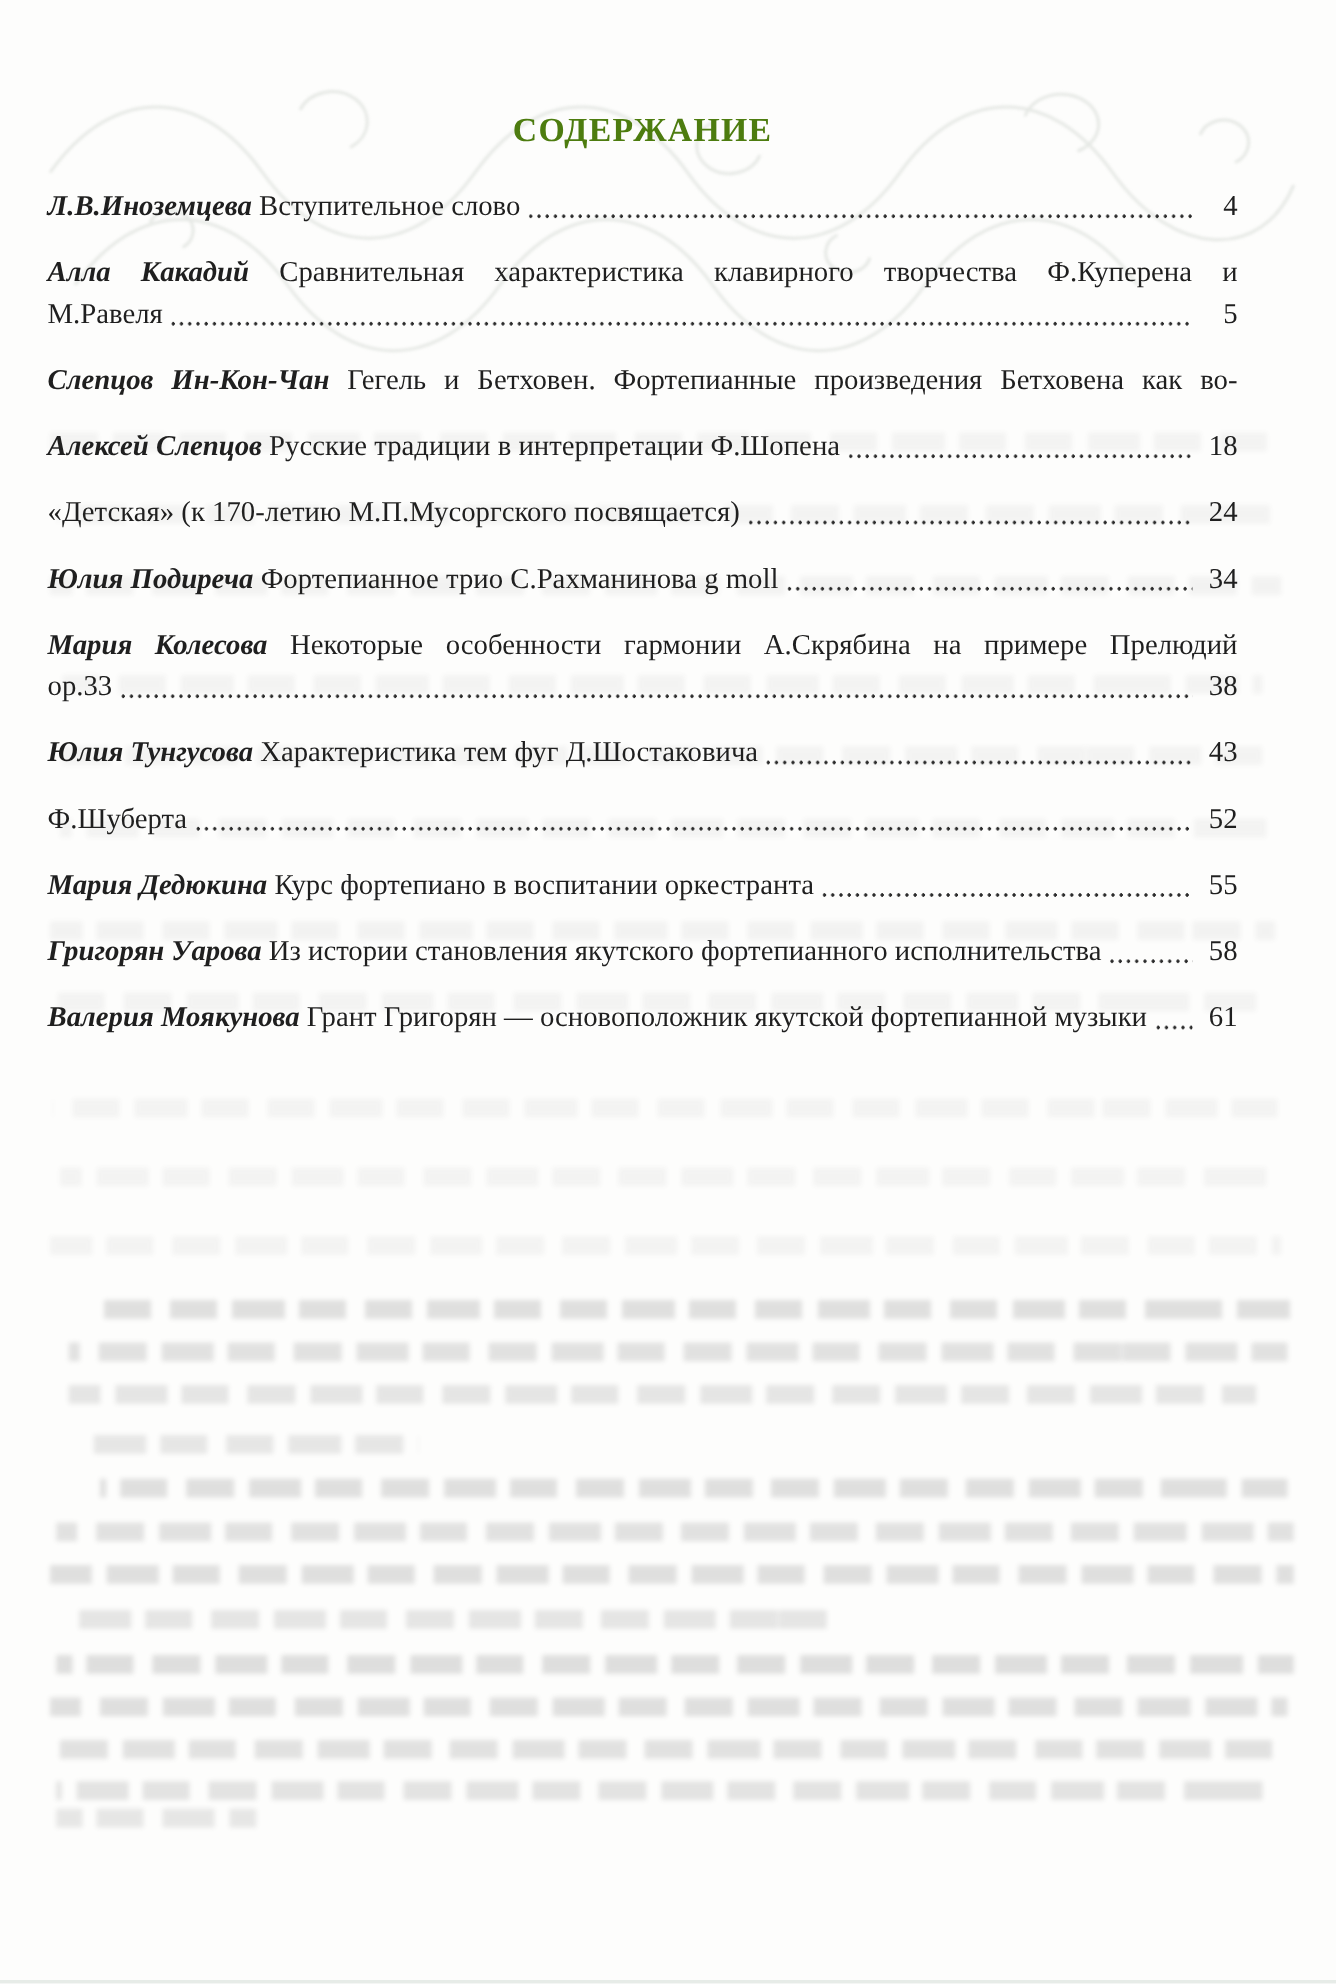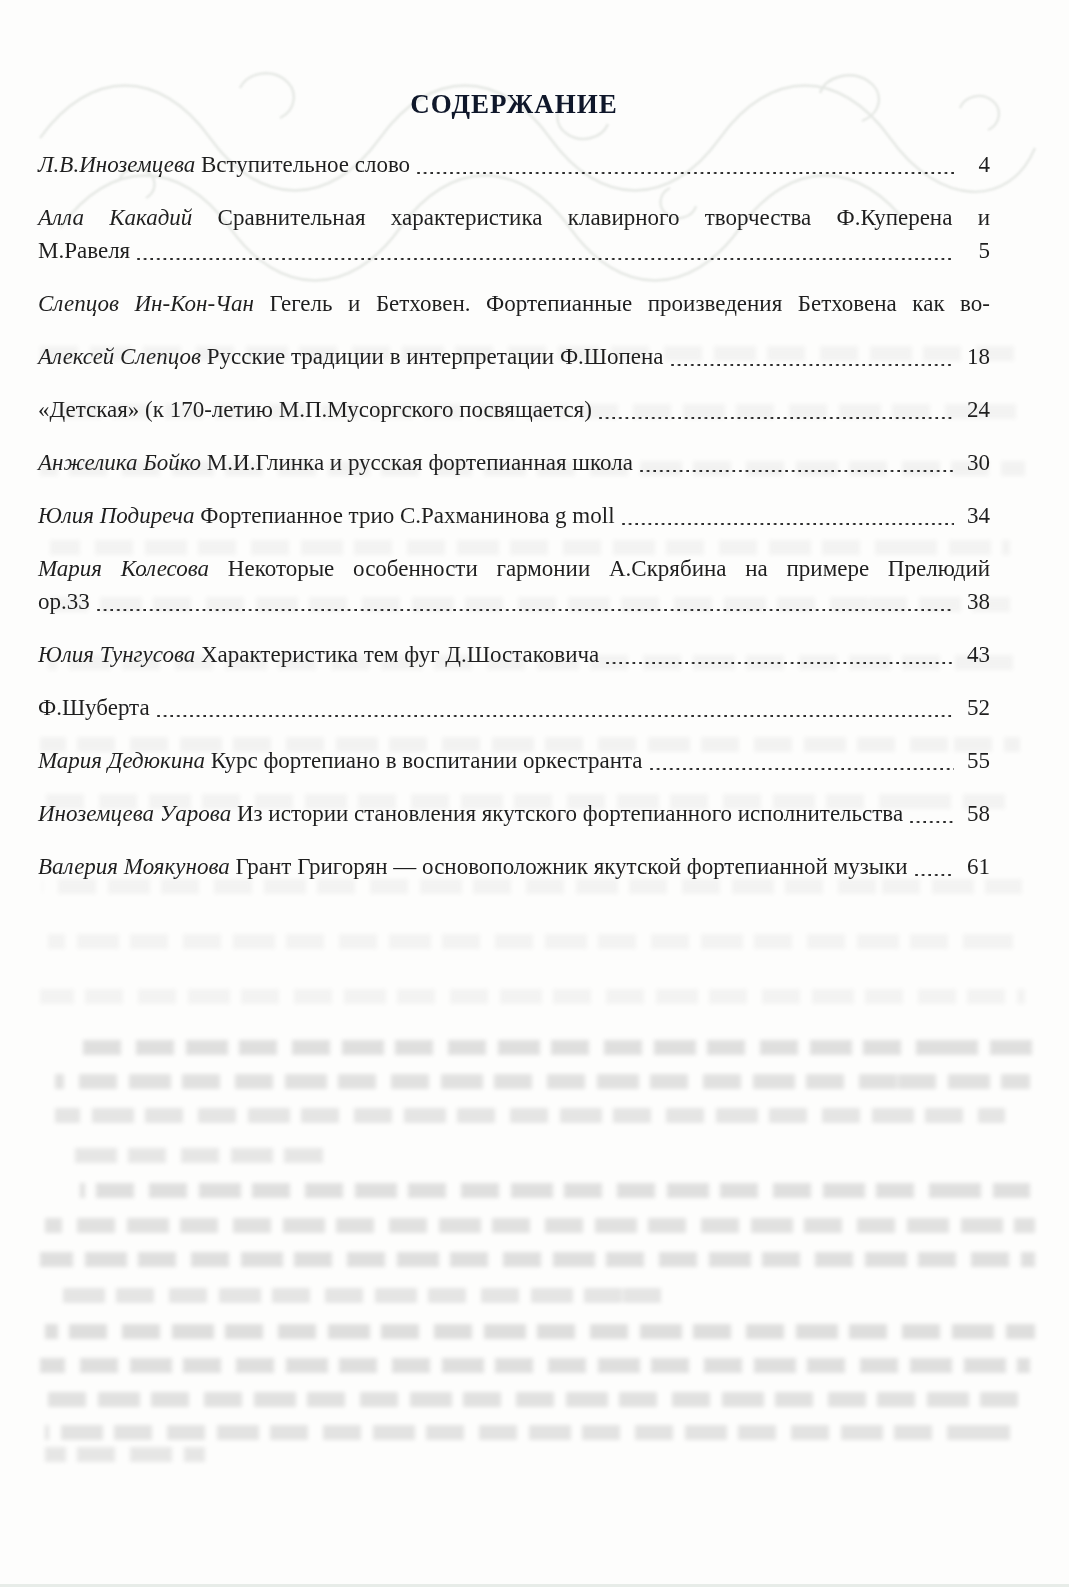--- a/index.html
+++ b/index.html
@@ -58,21 +58,21 @@
     z-index: 2;
   }
 
   .title {
     margin: 88px 0 27px 0;
     text-align: center;
     font-size: 27px;
     line-height: 33px;
     font-weight: bold;
     letter-spacing: 1px;
-    color: #0f172a;
+    color: #4d7c0f;
   }
 
   .entry {
     margin-bottom: 20px;
     font-size: 23px;
   }
   .entry-line {
     line-height: 33px;
   }
   .fill-line {
@@ -81,20 +81,21 @@
   }
   .last-line {
     display: flex;
     align-items: baseline;
   }
   .last-line .tail {
     white-space: nowrap;
   }
   .author {
     font-style: italic;
+    font-weight: bold;
   }
   .dots {
     flex: 1 1 12px;
     min-width: 12px;
     height: 6px;
     align-self: flex-end;
     margin: 0 6px 5px 7px;
     background-image: radial-gradient(circle at 1.6px 3px, #2b2b2b 1.15px, transparent 1.5px);
     background-size: 6.6px 6px;
     background-repeat: repeat-x;
@@ -187,27 +188,20 @@
         </div>
         <div class="entry">
           <div class="entry-line last-line">
             <span class="tail"><span>«Детская» (к 170-летию М.П.Мусоргского посвящается)</span></span>
             <span class="dots"></span>
             <span class="pagenum">24</span>
           </div>
         </div>
         <div class="entry">
           <div class="entry-line last-line">
-            <span class="tail"><span class="author">Анжелика Бойко</span> <span>М.И.Глинка и русская фортепианная школа</span></span>
-            <span class="dots"></span>
-            <span class="pagenum">30</span>
-          </div>
-        </div>
-        <div class="entry">
-          <div class="entry-line last-line">
             <span class="tail"><span class="author">Юлия Подиреча</span> <span>Фортепианное трио С.Рахманинова g moll</span></span>
             <span class="dots"></span>
             <span class="pagenum">34</span>
           </div>
         </div>
         <div class="entry">
           <div class="entry-line fill-line"><span class="tail"><span class="author">Мария Колесова</span> <span>Некоторые особенности гармонии А.Скрябина на примере Прелюдий</span></span></div>
           <div class="entry-line last-line">
             <span class="tail"><span>ор.33</span></span>
             <span class="dots"></span>
@@ -230,21 +224,21 @@
         </div>
         <div class="entry">
           <div class="entry-line last-line">
             <span class="tail"><span class="author">Мария Дедюкина</span> <span>Курс фортепиано в воспитании оркестранта</span></span>
             <span class="dots"></span>
             <span class="pagenum">55</span>
           </div>
         </div>
         <div class="entry">
           <div class="entry-line last-line">
-            <span class="tail"><span class="author">Иноземцева Уарова</span> <span>Из истории становления якутского фортепианного исполнительства</span></span>
+            <span class="tail"><span class="author">Григорян Уарова</span> <span>Из истории становления якутского фортепианного исполнительства</span></span>
             <span class="dots"></span>
             <span class="pagenum">58</span>
           </div>
         </div>
         <div class="entry">
           <div class="entry-line last-line">
             <span class="tail"><span class="author">Валерия Моякунова</span> <span>Грант Григорян — основоположник якутской фортепианной музыки</span></span>
             <span class="dots"></span>
             <span class="pagenum">61</span>
           </div>

